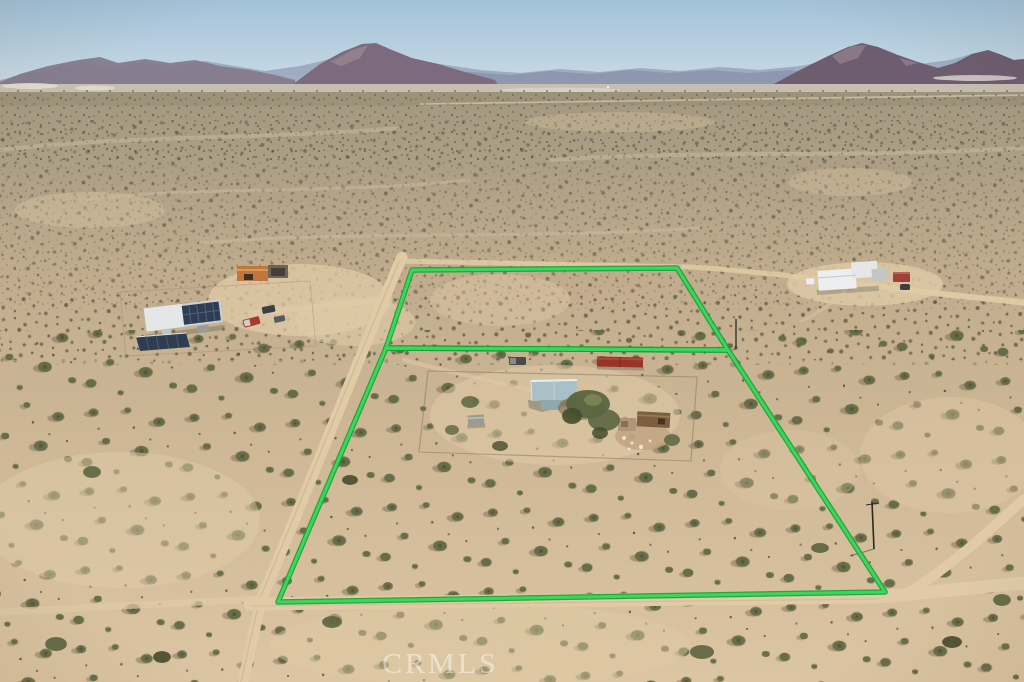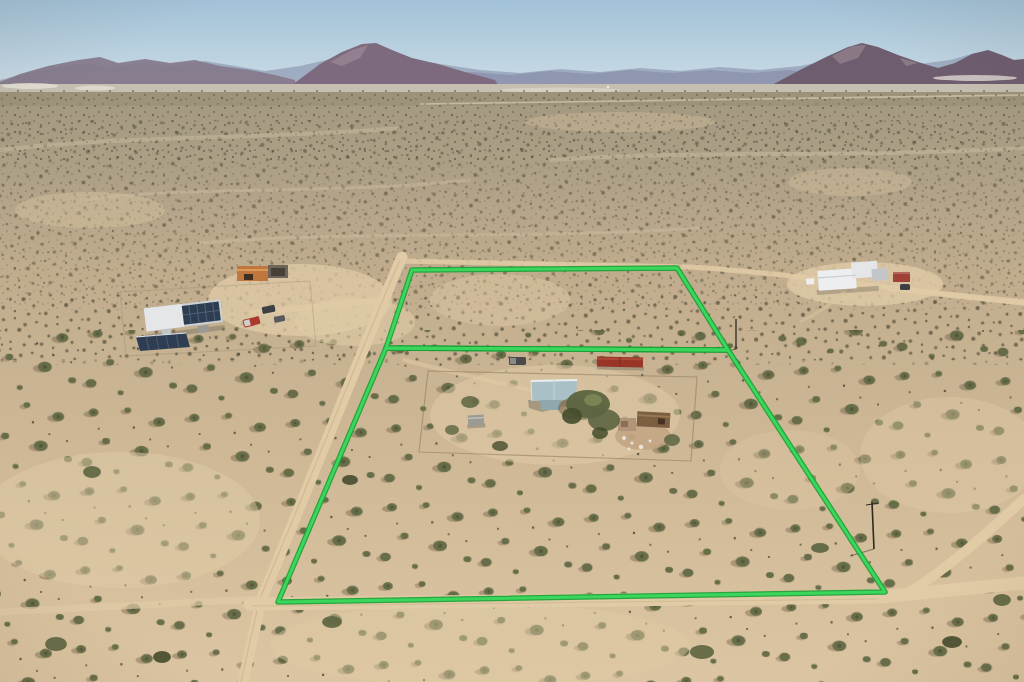--- a/index.html
+++ b/index.html
@@ -301,13 +301,14 @@
   <g fill="none" stroke-linejoin="round">
     <polygon points="412,270 677,268 728,350 386,348" style="stroke:var(--c-boundary_green_dark,#17a035)" stroke-width="5.5" opacity="0.9"></polygon>
     <polygon points="386,348 728,350 885,592 278,602" style="stroke:var(--c-boundary_green_dark,#17a035)" stroke-width="5.5" opacity="0.9"></polygon>
     <polygon points="412,270 677,268 728,350 386,348" style="stroke:var(--c-boundary_green,#3bd75c)" stroke-width="3"></polygon>
     <polygon points="386,348 728,350 885,592 278,602" style="stroke:var(--c-boundary_green,#3bd75c)" stroke-width="3"></polygon>
   </g>
 
   <rect x="0" y="0" width="1024" height="682" fill="url(#vignette)"></rect>
 </svg>
 
+<div class="watermark">CRMLS</div>
 </div>
 
 </body></html>

